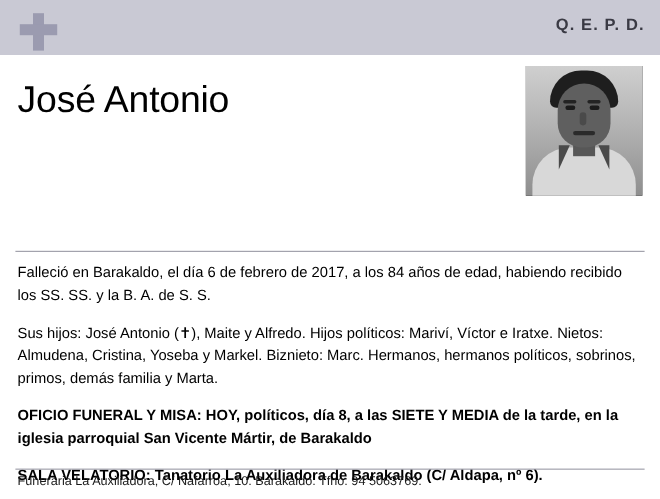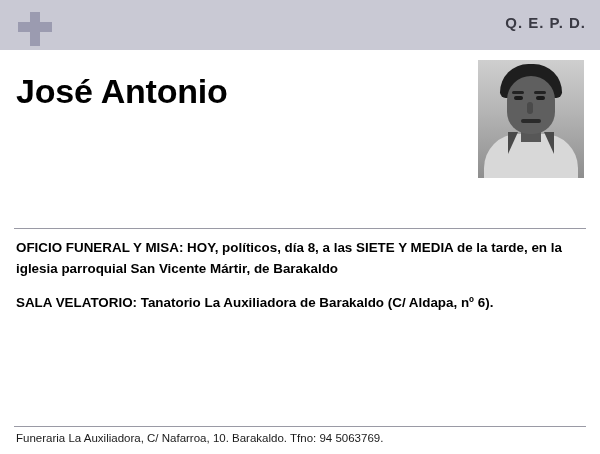--- a/index.html
+++ b/index.html
@@ -171,21 +171,21 @@
     background: #575757;
   }
 
   
   .name {
     position: absolute;
     left: 16px;
     top: 70px;
     width: 440px;
     font-size: 34px;
-    font-weight: bold;
+    font-weight: normal;
     line-height: 1.24;
     letter-spacing: -0.2px;
   }
   .name .line2 {
     display: block;
     margin-left: 14px;
   }
 
   
   .relation {
@@ -256,20 +256,22 @@
   </div>
 
   <div class="name">
     <span>José Antonio</span>
   </div>
 
 
   <div class="rule r1"></div>
 
   <div class="body-text">
+    <p class="para">Falleció en Barakaldo, el día 6 de febrero de 2017, a los 84 años de edad, habiendo recibido los SS. SS. y la B. A. de S. S.</p>
+    <p class="para">Sus hijos: José Antonio (✝), Maite y Alfredo. Hijos políticos: Mariví, Víctor e Iratxe. Nietos: Almudena, Cristina, Yoseba y Markel. Biznieto: Marc. Hermanos, hermanos políticos, sobrinos, primos, demás familia y Marta.</p>
     <p class="para bold">OFICIO FUNERAL Y MISA: HOY, políticos, día 8, a las SIETE Y MEDIA de la tarde, en la iglesia parroquial San Vicente Mártir, de Barakaldo</p>
     <p class="para bold last">SALA VELATORIO: Tanatorio La Auxiliadora de Barakaldo (C/ Aldapa, nº 6).</p>
   </div>
 
   <div class="rule r2"></div>
 
   <div class="footer">Funeraria La Auxiliadora, C/ Nafarroa, 10. Barakaldo. Tfno: 94 5063769.</div>
 
 </div>
 

